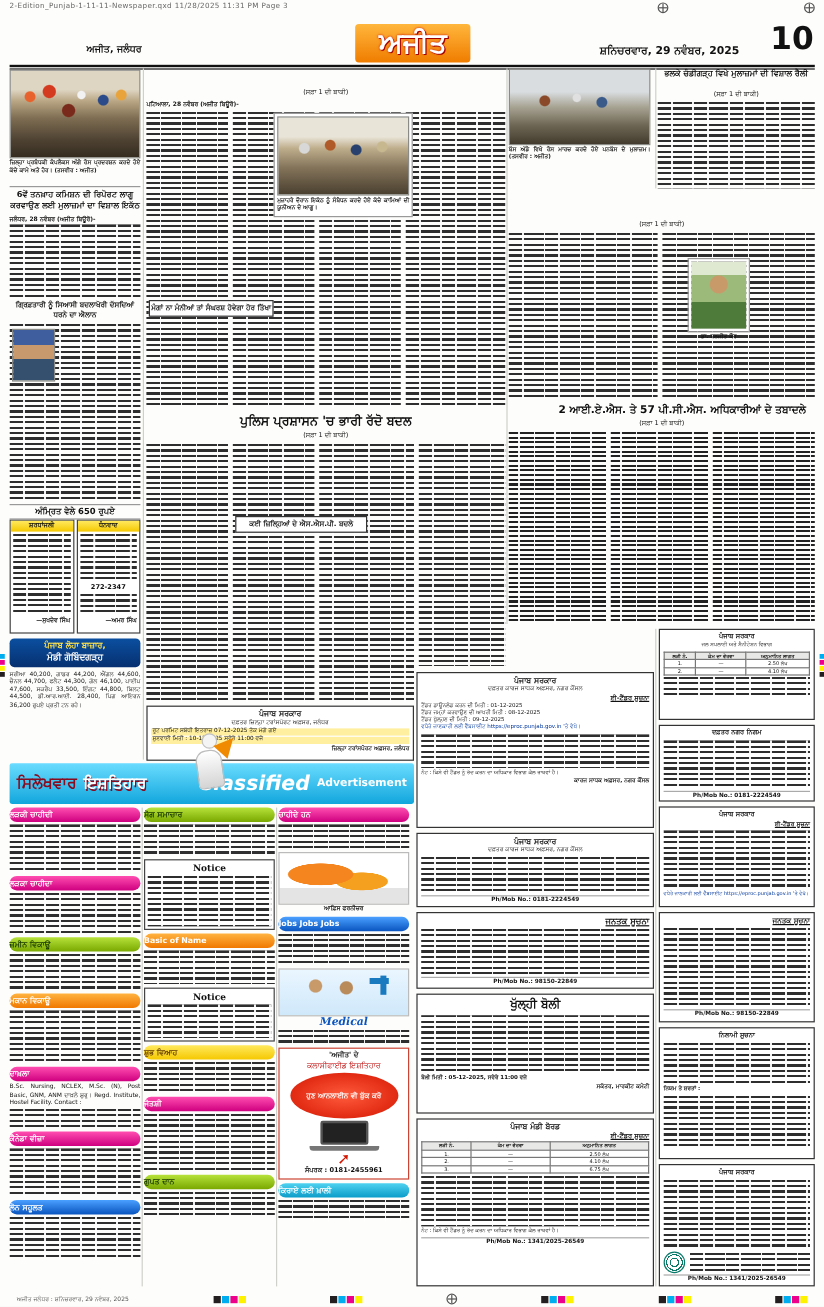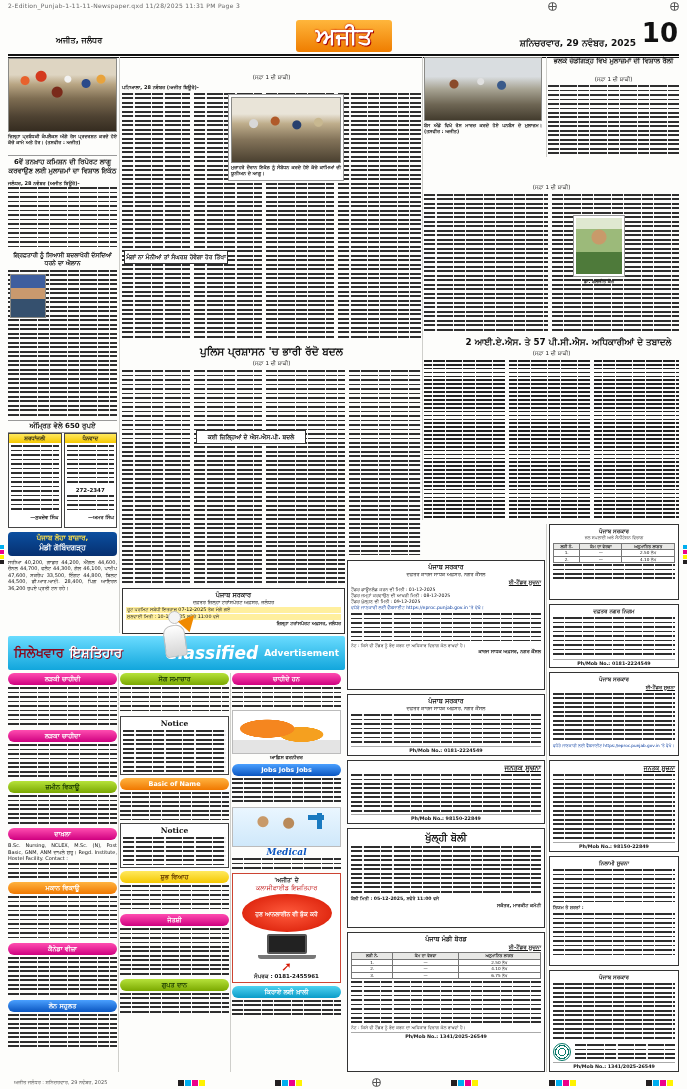--- a/index.html
+++ b/index.html
@@ -92,21 +92,21 @@
   .clbanner .pa1{color:#8a0a1e;font-size:13px;font-weight:bold}
   .clbanner .pa2{color:#fff;font-size:13px;font-weight:bold;text-shadow:1px 1px 0 #8a0a1e}
   .clbanner .sp{width:44px}
   .clbanner .en{color:#fff;font-size:17px;font-weight:bold;font-style:italic}
   .clbanner .en2{color:#fff;font-size:9px;font-weight:bold}
   .figman .head{position:absolute;left:18px;top:1px;width:13px;height:13px;border-radius:50%;background:#f4f4f4;border:1px solid #c0c0c0}
   .figman .body{position:absolute;left:14px;top:15px;width:22px;height:32px;border-radius:9px 9px 4px 4px;
     background:linear-gradient(#ffffff,#d4d4d4);border:1px solid #bdbdbd;transform:rotate(-8deg)}
   .figman .mega{position:absolute;left:31px;top:3px;width:0;height:0;border-left:8px solid transparent;border-right:8px solid transparent;border-bottom:16px solid #f08a00;transform:rotate(42deg)}
   .clcol .ad{margin-bottom:3px}
-  .chip{height:12px;border-radius:6px;color:#fff;font-weight:bold;font-size:6.5px;line-height:12px;text-align:center;margin-bottom:2px}
+  .chip{height:12px;border-radius:6px;color:#fff;font-weight:bold;font-size:6.5px;line-height:12px;margin-bottom:2px}
   .chip.m{background:linear-gradient(180deg,#ff4db0,#cf0080)}
   .chip.g{background:linear-gradient(180deg,#b6e23a,#7aa800);color:#1a3a00}
   .chip.o{background:linear-gradient(180deg,#ffb340,#f07800)}
   .chip.b{background:linear-gradient(180deg,#4aa0ff,#0a55c0)}
   .chip.c{background:linear-gradient(180deg,#4fd2f0,#0a9cc8)}
   .chip.y{background:linear-gradient(180deg,#ffe95e,#f5c800);color:#663c00}
   .nbox{border:1px solid #444;background:#fff;padding:2px}
   .nbox .nt{font-family:"DejaVu Serif",serif;font-size:7.5px;font-weight:bold;text-align:center;line-height:10px}
   .adtext{font-size:5px;line-height:6.5px;text-align:justify}
   .chairimg{border:1px solid #bbb;background:
@@ -143,23 +143,23 @@
 </style>
 </head>
 <body>
 
 <div id="page">
 
   <div class="abs slug" style="left:8px;top:2px;width:520px">2-Edition_Punjab-1-11-11-Newspaper.qxd  11/28/2025  11:31 PM  Page 3</div>
   <div class="abs regmark" style="left:548px;top:2px"></div>
   <div class="abs regmark" style="left:670px;top:2px"></div>
 
-  <div class="abs edition" style="left:56px;top:36px;width:160px">ਅਜੀਤ, ਜਲੰਧਰ</div>
+  <div class="abs edition" style="left:72px;top:36px;width:160px">ਅਜੀਤ, ਜਲੰਧਰ</div>
   <div class="abs masthead" style="left:296px;top:20px;width:96px;height:32px">ਅਜੀਤ</div>
-  <div class="abs hdate" style="left:440px;top:38px;width:196px">ਸ਼ਨਿਚਰਵਾਰ, 29 ਨਵੰਬਰ, 2025</div>
+  <div class="abs hdate" style="left:420px;top:38px;width:196px">ਸ਼ਨਿਚਰਵਾਰ, 29 ਨਵੰਬਰ, 2025</div>
   <div class="abs hpage" style="left:620px;top:18px;width:58px">10</div>
   <div class="abs hrule" style="left:8px;top:54px;width:671px"></div>
 
   <div class="abs photo ph1" style="left:8px;top:58px;width:109px;height:74px"></div>
   <div class="abs caption" style="left:8px;top:134px;width:109px">ਜ਼ਿਲ੍ਹਾ ਪ੍ਰਬੰਧਕੀ ਕੰਪਲੈਕਸ ਅੱਗੇ ਰੋਸ ਪ੍ਰਦਰਸ਼ਨ ਕਰਦੇ ਹੋਏ ਕੱਚੇ ਕਾਮੇ ਅਤੇ ਹੋਰ। (ਤਸਵੀਰ : ਅਜੀਤ)</div>
   <div class="abs thinrule" style="left:8px;top:155px;width:109px"></div>
   <div class="abs hl" style="left:8px;top:158px;width:109px;font-size:6.8px;line-height:9px">6ਵੇਂ ਤਨਖ਼ਾਹ ਕਮਿਸ਼ਨ ਦੀ ਰਿਪੋਰਟ ਲਾਗੂ ਕਰਵਾਉਣ ਲਈ ਮੁਲਾਜ਼ਮਾਂ ਦਾ ਵਿਸ਼ਾਲ ਇਕੱਠ</div>
   <div class="abs dateline" style="left:8px;top:180px;width:109px">ਜਲੰਧਰ, 28 ਨਵੰਬਰ (ਅਜੀਤ ਬਿਊਰੋ)-</div>
   <div class="abs ts" style="left:8px;top:187px;width:109px;height:62px"></div>
   <div class="abs hl" style="left:8px;top:251px;width:109px;font-size:6px;line-height:8.2px">ਗ੍ਰਿਫ਼ਤਾਰੀ ਨੂੰ ਸਿਆਸੀ ਬਦਲਾਖੋਰੀ ਦੱਸਦਿਆਂ ਧਰਨੇ ਦਾ ਐਲਾਨ</div>
@@ -369,27 +369,27 @@
     </div>
     <div class="ad">
       <div class="chip m">ਲੜਕਾ ਚਾਹੀਦਾ</div>
       <div class="ts" style="height:34px"></div>
     </div>
     <div class="ad">
       <div class="chip g">ਜ਼ਮੀਨ ਵਿਕਾਊ</div>
       <div class="ts" style="height:30px"></div>
     </div>
     <div class="ad">
+      <div class="chip o">ਮਕਾਨ ਵਿਕਾਊ</div>
+      <div class="ts" style="height:44px"></div>
+    </div>
+    <div class="ad">
       <div class="chip m">ਦਾਖ਼ਲਾ</div>
       <div class="adtext">B.Sc. Nursing, NCLEX, M.Sc. (N), Post Basic, GNM, ANM ਦਾਖ਼ਲੇ ਸ਼ੁਰੂ। Regd. Institute, Hostel Facility. Contact :</div>
       <div class="ts" style="height:16px;margin-top:1px"></div>
-    </div>
-    <div class="ad">
-      <div class="chip o">ਮਕਾਨ ਵਿਕਾਊ</div>
-      <div class="ts" style="height:44px"></div>
     </div>
     <div class="ad">
       <div class="chip m">ਕੈਨੇਡਾ ਵੀਜ਼ਾ</div>
       <div class="ts" style="height:40px"></div>
     </div>
     <div class="ad">
       <div class="chip b">ਲੋਨ ਸਹੂਲਤ</div>
       <div class="ts" style="height:34px"></div>
     </div>
   </div>

